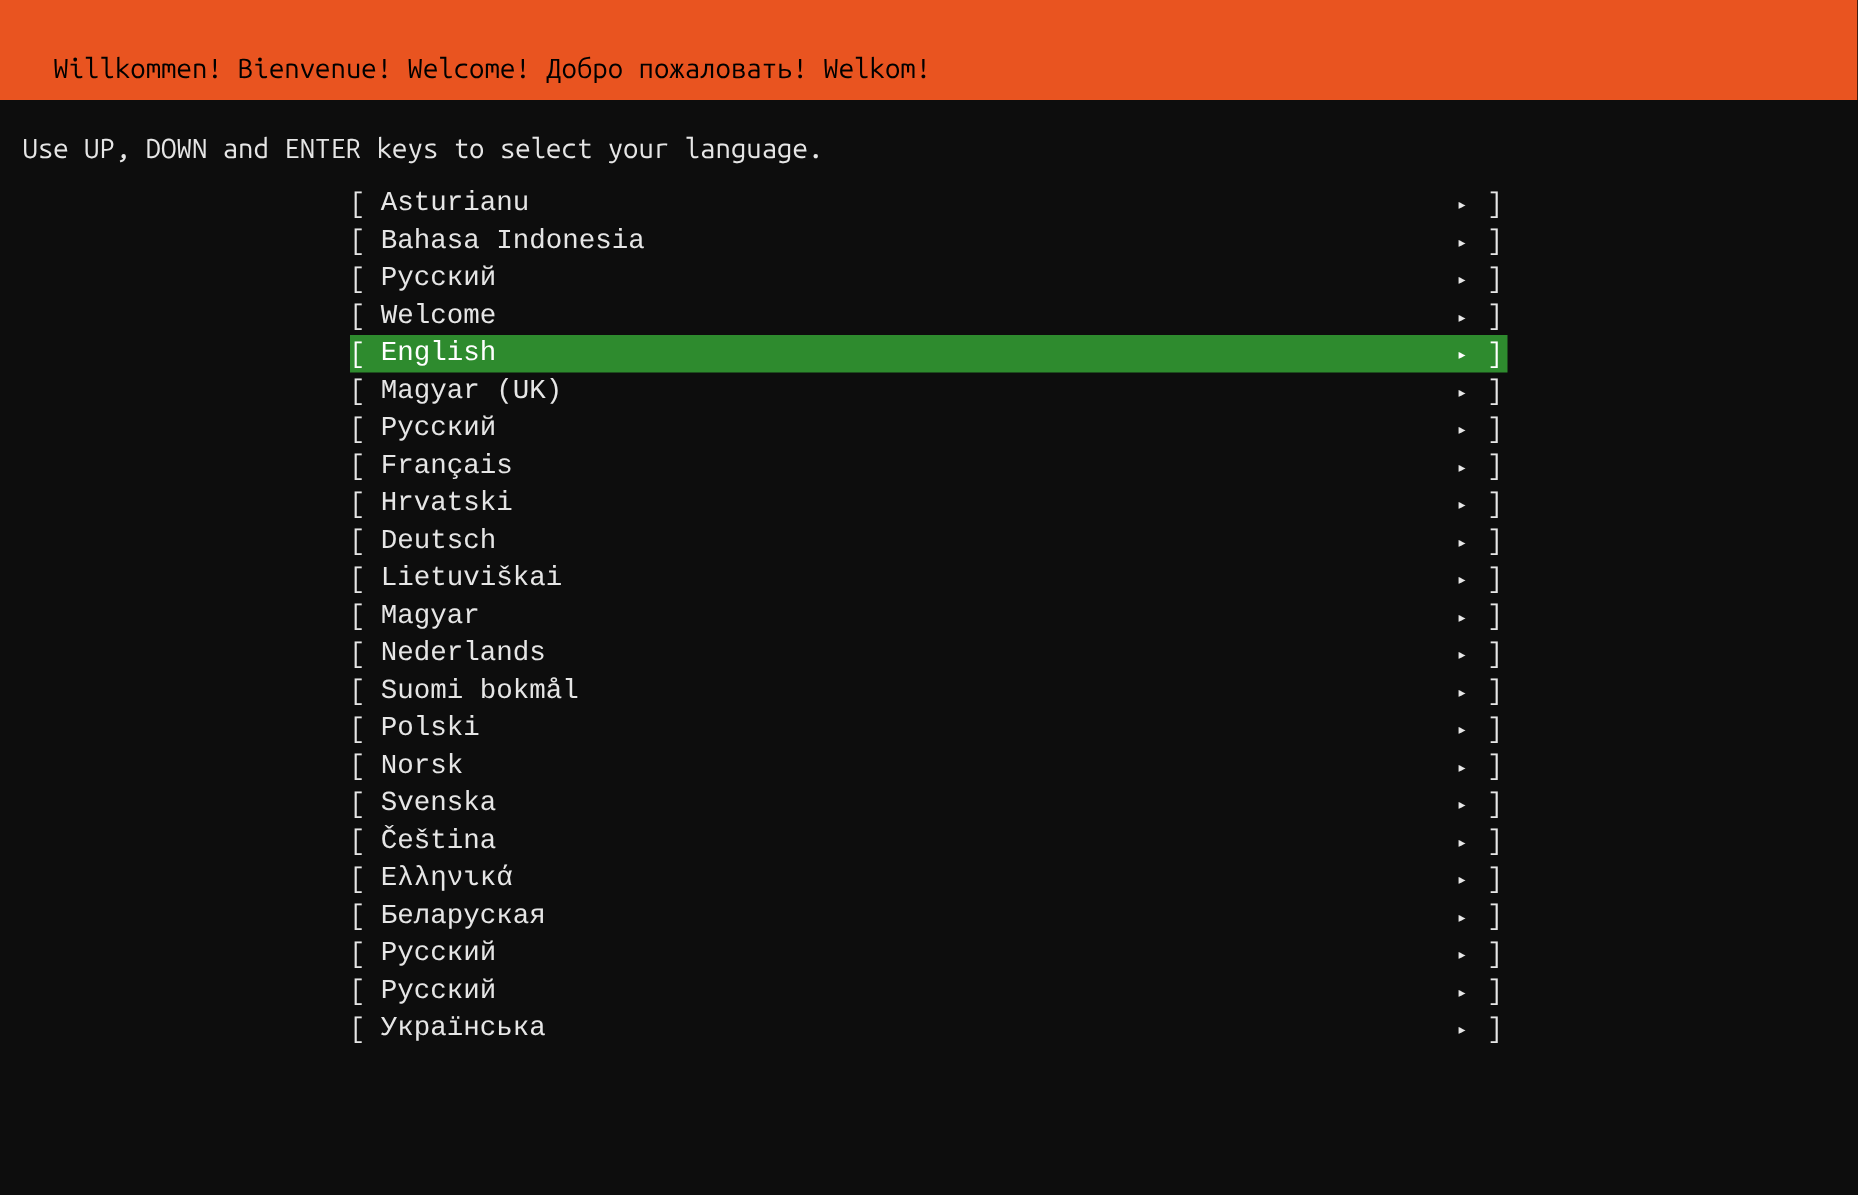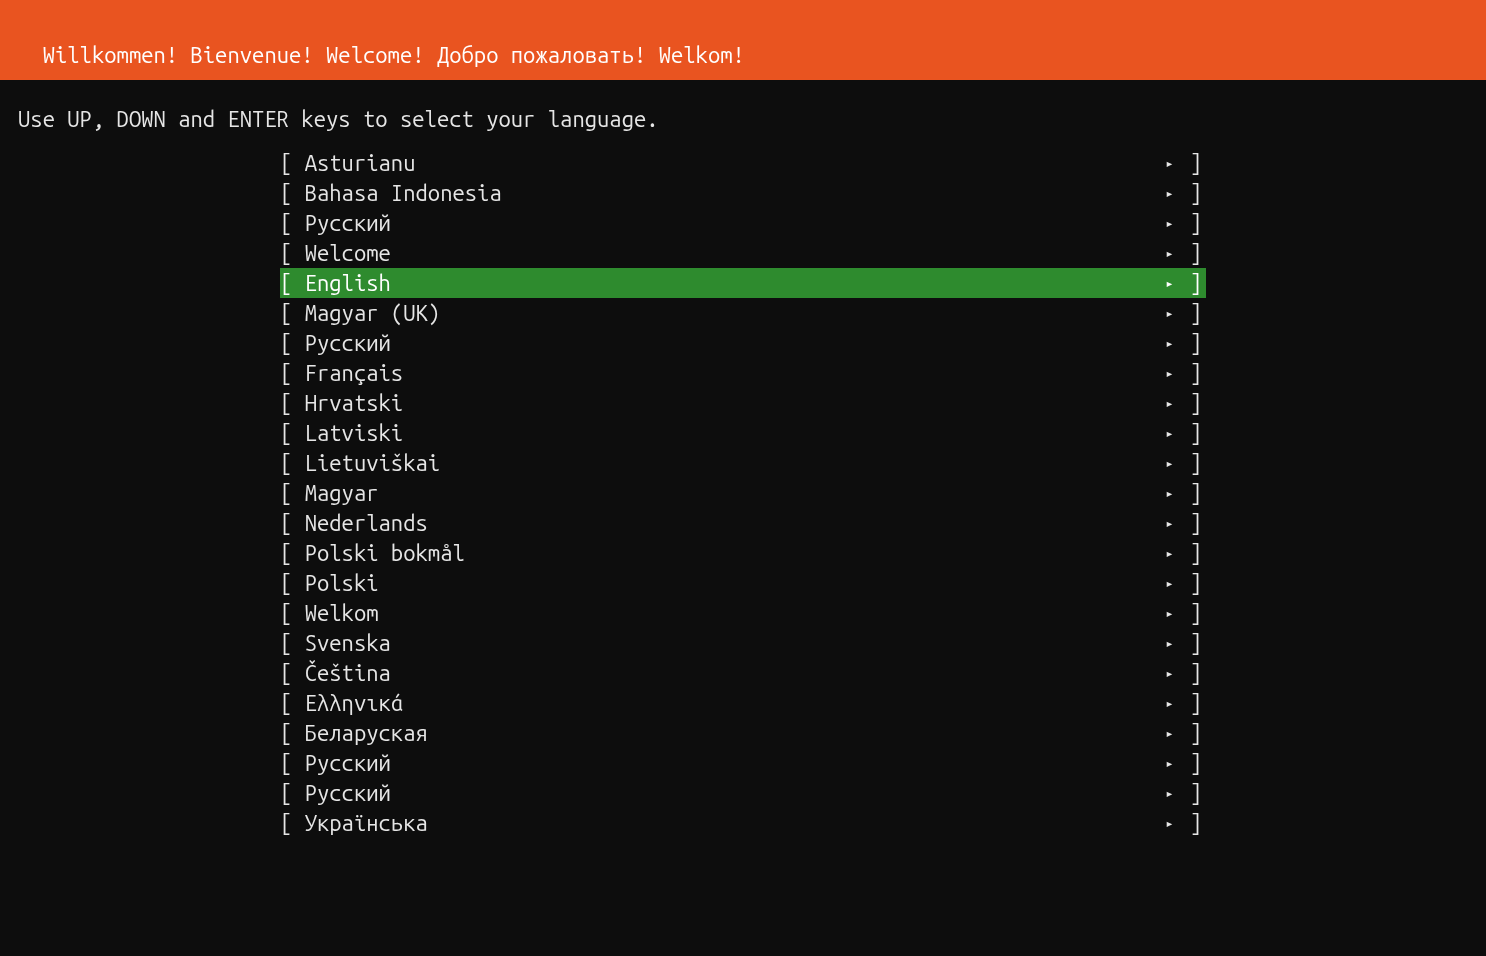--- a/index.html
+++ b/index.html
@@ -16,21 +16,21 @@
     height: 956px;
     background: var(--bg);
     color: var(--fg);
     font-family: "Ubuntu Mono", "DejaVu Sans Mono", "Menlo", "Consolas", monospace;
     font-size: 22px;
     line-height: 30px;
     overflow: hidden;
   }
   .header {
     background: var(--header-bg);
-    color: #ffffff;
+    color: #000000;
     padding: 10px 18px;
     white-space: pre;
   }
   .instructions {
     padding: 24px 18px 14px 18px;
     white-space: pre;
   }
   .menu {
     padding-left: 280px;
     padding-right: 280px;
@@ -39,21 +39,21 @@
     display: flex;
     align-items: center;
     height: 30px;
     white-space: pre;
   }
   .item.selected {
     background: var(--select-bg);
     color: #ffffff;
   }
   .bracket-open { width: 2ch; text-align: left; }
-  .label { flex: 1 1 auto; }
+  .label { flex: 1 1 auto; font-family: Liberation Mono, monospace; }
   .arrow { width: 2ch; text-align: center; font-size: 14px; line-height: 30px; }
   .bracket-close { width: 2ch; text-align: right; padding-right: 4px; }
 </style>
 </head>
 <body>
 
 <div class="header">
   <span>Willkommen! Bienvenue! Welcome! Добро пожаловать! Welkom!</span>
 </div>
 
@@ -62,27 +62,27 @@
 <div class="menu" id="menu">
     <div class="item"><span class="bracket-open">[ </span><span class="label">Asturianu</span><span class="arrow">▸</span><span class="bracket-close"> ]</span></div>
     <div class="item"><span class="bracket-open">[ </span><span class="label">Bahasa Indonesia</span><span class="arrow">▸</span><span class="bracket-close"> ]</span></div>
     <div class="item"><span class="bracket-open">[ </span><span class="label">Русский</span><span class="arrow">▸</span><span class="bracket-close"> ]</span></div>
     <div class="item"><span class="bracket-open">[ </span><span class="label">Welcome</span><span class="arrow">▸</span><span class="bracket-close"> ]</span></div>
     <div class="item selected"><span class="bracket-open">[ </span><span class="label">English</span><span class="arrow">▸</span><span class="bracket-close"> ]</span></div>
     <div class="item"><span class="bracket-open">[ </span><span class="label">Magyar (UK)</span><span class="arrow">▸</span><span class="bracket-close"> ]</span></div>
     <div class="item"><span class="bracket-open">[ </span><span class="label">Русский</span><span class="arrow">▸</span><span class="bracket-close"> ]</span></div>
     <div class="item"><span class="bracket-open">[ </span><span class="label">Français</span><span class="arrow">▸</span><span class="bracket-close"> ]</span></div>
     <div class="item"><span class="bracket-open">[ </span><span class="label">Hrvatski</span><span class="arrow">▸</span><span class="bracket-close"> ]</span></div>
-    <div class="item"><span class="bracket-open">[ </span><span class="label">Latviski</span><span class="arrow">▸</span><span class="bracket-close"> ]</span></div>
+    <div class="item"><span class="bracket-open">[ </span><span class="label">Deutsch</span><span class="arrow">▸</span><span class="bracket-close"> ]</span></div>
     <div class="item"><span class="bracket-open">[ </span><span class="label">Lietuviškai</span><span class="arrow">▸</span><span class="bracket-close"> ]</span></div>
     <div class="item"><span class="bracket-open">[ </span><span class="label">Magyar</span><span class="arrow">▸</span><span class="bracket-close"> ]</span></div>
     <div class="item"><span class="bracket-open">[ </span><span class="label">Nederlands</span><span class="arrow">▸</span><span class="bracket-close"> ]</span></div>
-    <div class="item"><span class="bracket-open">[ </span><span class="label">Polski bokmål</span><span class="arrow">▸</span><span class="bracket-close"> ]</span></div>
+    <div class="item"><span class="bracket-open">[ </span><span class="label">Suomi bokmål</span><span class="arrow">▸</span><span class="bracket-close"> ]</span></div>
     <div class="item"><span class="bracket-open">[ </span><span class="label">Polski</span><span class="arrow">▸</span><span class="bracket-close"> ]</span></div>
-    <div class="item"><span class="bracket-open">[ </span><span class="label">Welkom</span><span class="arrow">▸</span><span class="bracket-close"> ]</span></div>
+    <div class="item"><span class="bracket-open">[ </span><span class="label">Norsk</span><span class="arrow">▸</span><span class="bracket-close"> ]</span></div>
     <div class="item"><span class="bracket-open">[ </span><span class="label">Svenska</span><span class="arrow">▸</span><span class="bracket-close"> ]</span></div>
     <div class="item"><span class="bracket-open">[ </span><span class="label">Čeština</span><span class="arrow">▸</span><span class="bracket-close"> ]</span></div>
     <div class="item"><span class="bracket-open">[ </span><span class="label">Ελληνικά</span><span class="arrow">▸</span><span class="bracket-close"> ]</span></div>
     <div class="item"><span class="bracket-open">[ </span><span class="label">Беларуская</span><span class="arrow">▸</span><span class="bracket-close"> ]</span></div>
     <div class="item"><span class="bracket-open">[ </span><span class="label">Русский</span><span class="arrow">▸</span><span class="bracket-close"> ]</span></div>
     <div class="item"><span class="bracket-open">[ </span><span class="label">Русский</span><span class="arrow">▸</span><span class="bracket-close"> ]</span></div>
     <div class="item"><span class="bracket-open">[ </span><span class="label">Українська</span><span class="arrow">▸</span><span class="bracket-close"> ]</span></div>
   </div>
 
 </body></html>

